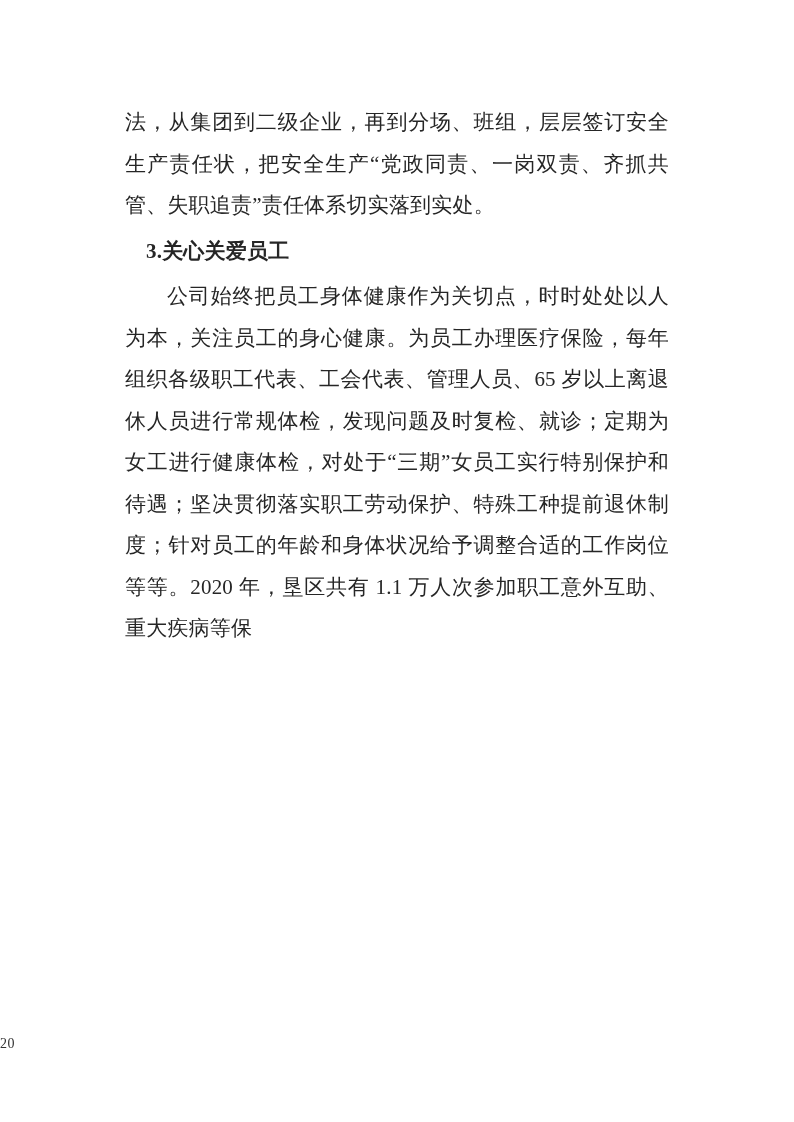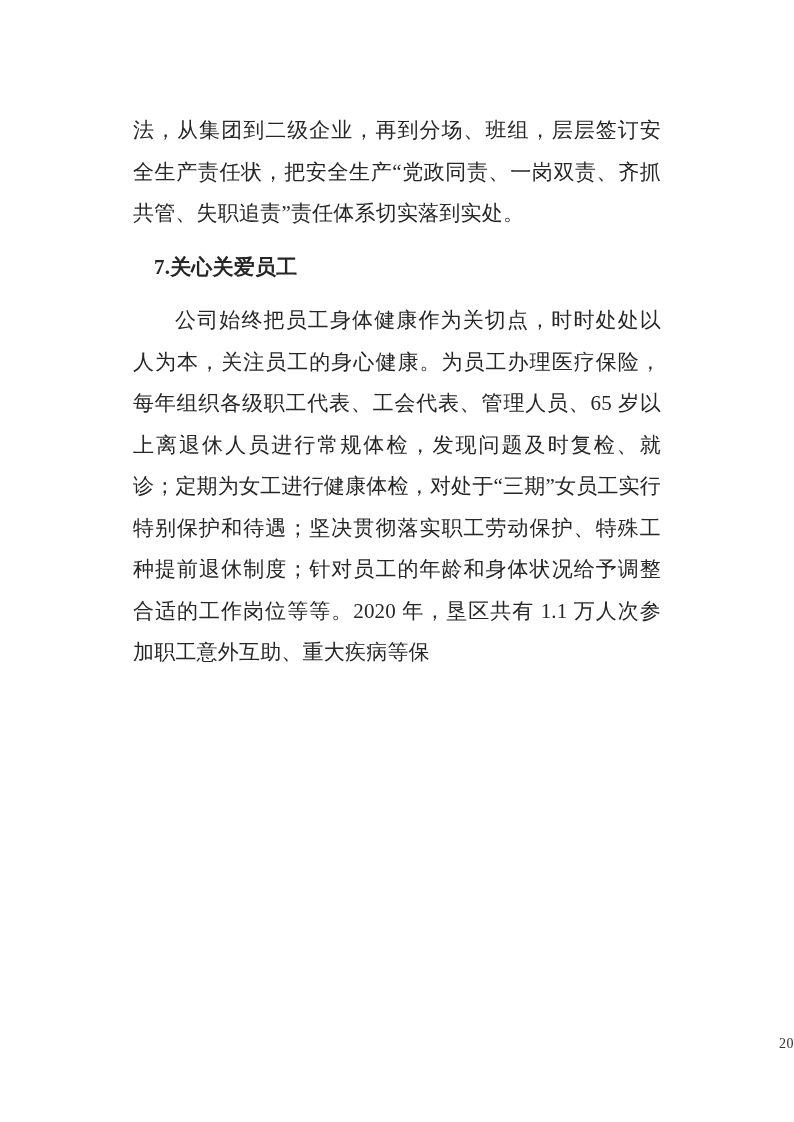--- a/index.html
+++ b/index.html
@@ -22,49 +22,49 @@
     left: 121px;
     top: 98px;
     width: 552px;
     font-size: 21px;
     line-height: 41.5px;
     text-align: justify;
     text-justify: inter-ideograph;
     letter-spacing: 0.2px;
   }
   .para {
-    margin: 12px;
+    margin: 4px;
     padding: 0;
   }
   .indent-0 { text-indent: 0; }
   .indent-1 { text-indent: 1em; }
   .indent-2 { text-indent: 2em; }
   .heading { font-weight: bold; }
   .bold {
     font-weight: bold;
     margin-right: 4px;
   }
   .page-footer {
     position: absolute;
     left: 0;
     top: 1034px;
     width: 100%;
-    text-align: right;
+    text-align: left;
   }
   .page-number {
     font-size: 14px;
     color: #333333;
     letter-spacing: 0.5px;
   }
 </style>
 </head>
 <body>
 
 <div class="page">
   <main class="body-text">
       <p class="para indent-0"><span>法，从集团到二级企业，再到分场、班组，层层签订安全生产责任状，把安全生产“党政同责、一岗双责、齐抓共管、失职追责”责任体系切实落到实处。</span></p>
-      <p class="para indent-1 heading"><span class="bold">7.关心关爱员工</span></p>
+      <p class="para indent-1 heading"><span class="bold">3.关心关爱员工</span></p>
       <p class="para indent-2"><span>公司始终把员工身体健康作为关切点，时时处处以人为本，关注员工的身心健康。为员工办理医疗保险，每年组织各级职工代表、工会代表、管理人员、65 岁以上离退休人员进行常规体检，发现问题及时复检、就诊；定期为女工进行健康体检，对处于“三期”女员工实行特别保护和待遇；坚决贯彻落实职工劳动保护、特殊工种提前退休制度；针对员工的年龄和身体状况给予调整合适的工作岗位等等。2020 年，垦区共有 1.1 万人次参加职工意外互助、重大疾病等保</span></p>
     </main>
   <div class="page-footer">
     <span class="page-number">20</span>
   </div>
 </div>
 
 </body></html>

